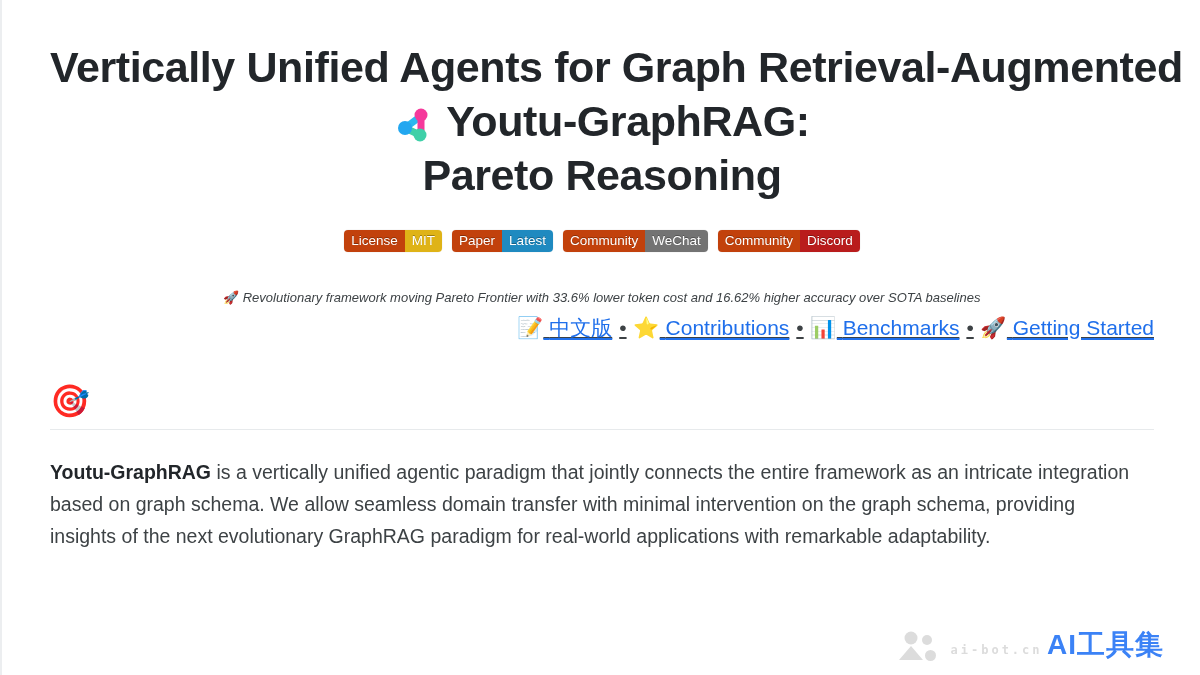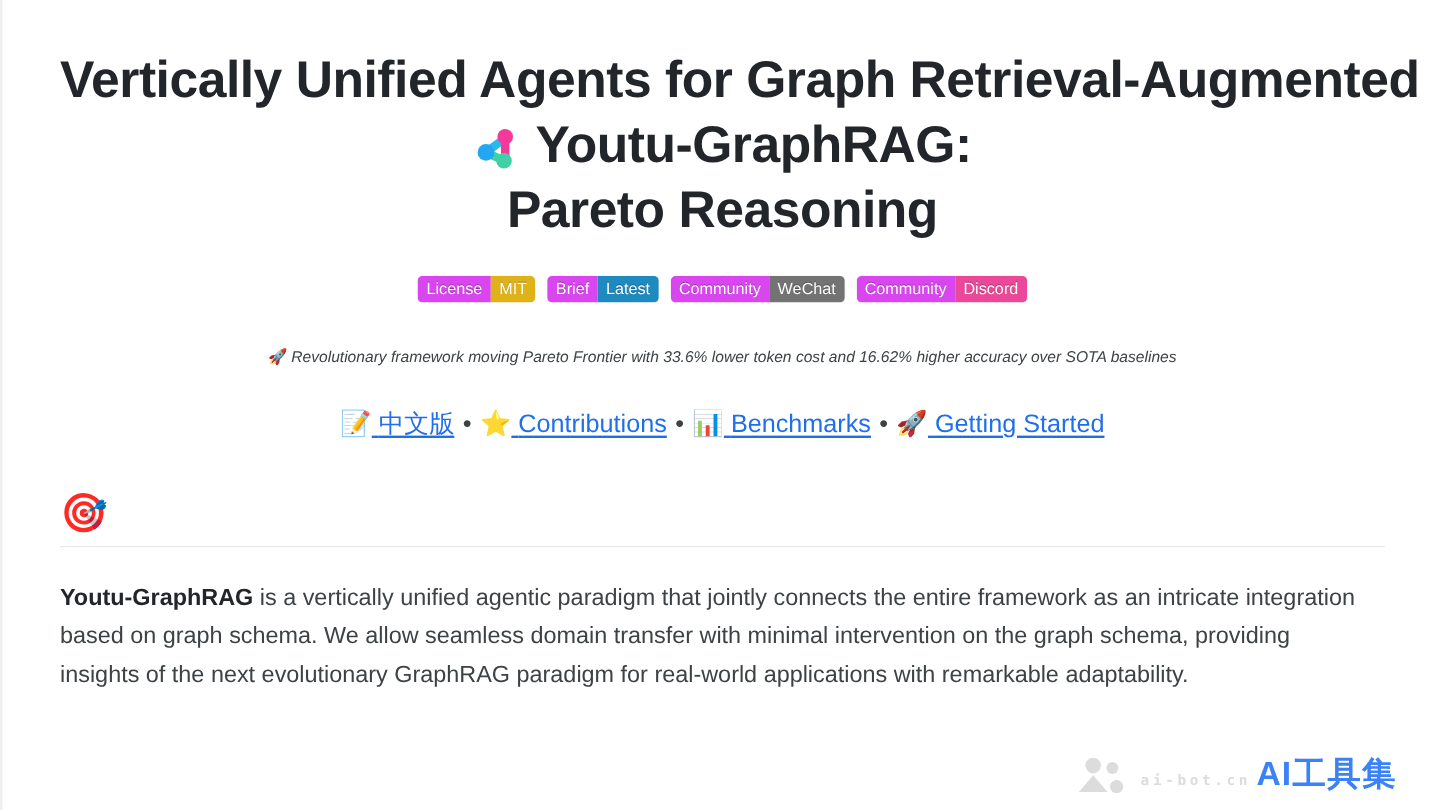--- a/index.html
+++ b/index.html
@@ -66,21 +66,21 @@
     display: inline-flex;
     height: 22px;
     border-radius: 4px;
     overflow: hidden;
     font-size: 13.5px;
     line-height: 22px;
     color: #ffffff;
     box-shadow: 0 0 0 0.5px rgba(0,0,0,0.06);
   }
   .badge .bl {
-    background: #d946ef;
+    background: #c2410c;
     padding: 0 7px;
     text-shadow: 0 -1px 0 rgba(1,1,1,0.3);
   }
   .badge .br {
     padding: 0 7px;
     text-shadow: 0 -1px 0 rgba(1,1,1,0.3);
     text-align: center;
   }
 
   
@@ -93,25 +93,25 @@
     line-height: 31px;
     color: #3d4245;
   }
   .tagline .emoji {
     font-style: normal;
     margin-right: 3px;
   }
 
   
   .navlinks {
-    margin-top: 26px;
-    text-align: center;
+    text-align: right;
     font-size: 21px;
     line-height: 30px;
     color: #3d4245;
+    text-decoration: underline;
   }
   .navlinks a {
     color: #1f6feb;
     text-decoration: underline;
     text-underline-offset: 3px;
     text-decoration-thickness: 1.5px;
     white-space: nowrap;
   }
   .navlinks .sep {
     margin: 0 7px;
@@ -220,32 +220,32 @@
   </div>
 
   <div class="badges">
 
     <span class="badge">
       <span class="bl">License</span>
       <span class="br" style="background:#dfb317">MIT</span>
     </span>
 
     <span class="badge">
-      <span class="bl">Brief</span>
+      <span class="bl">Paper</span>
       <span class="br" style="background:#1f8ac0">Latest</span>
     </span>
 
     <span class="badge">
       <span class="bl">Community</span>
       <span class="br" style="background:#737373">WeChat</span>
     </span>
 
     <span class="badge">
       <span class="bl">Community</span>
-      <span class="br" style="background:#ec4899">Discord</span>
+      <span class="br" style="background:#b91c1c">Discord</span>
     </span>
   </div>
 
   <div class="tagline">
     <span class="emoji">🚀</span><span>Revolutionary framework moving Pareto Frontier with 33.6% lower token cost and 16.62% higher accuracy over SOTA baselines</span>
   </div>
 
   <div class="navlinks">
     <a href="#"><span class="emoji">📝</span> <span>中文版</span></a><span class="sep">•</span><a href="#"><span class="emoji">⭐</span> <span>Contributions</span></a><span class="sep">•</span><a href="#"><span class="emoji">📊</span> <span>Benchmarks</span></a><span class="sep">•</span><a href="#"><span class="emoji">🚀</span> <span>Getting Started</span></a>
   </div>

